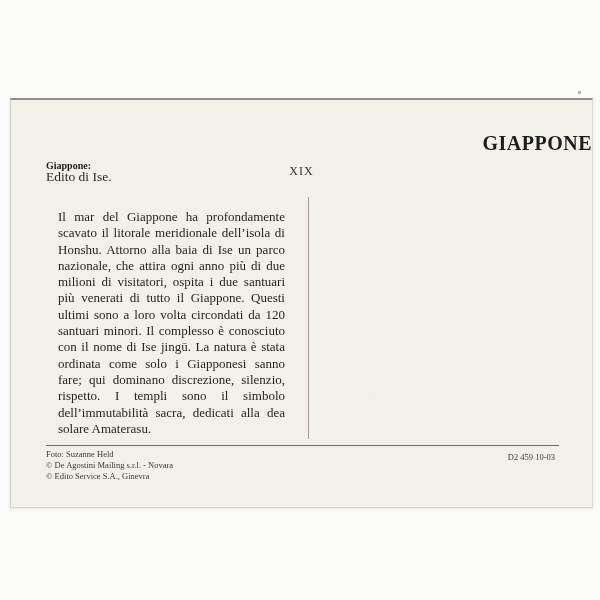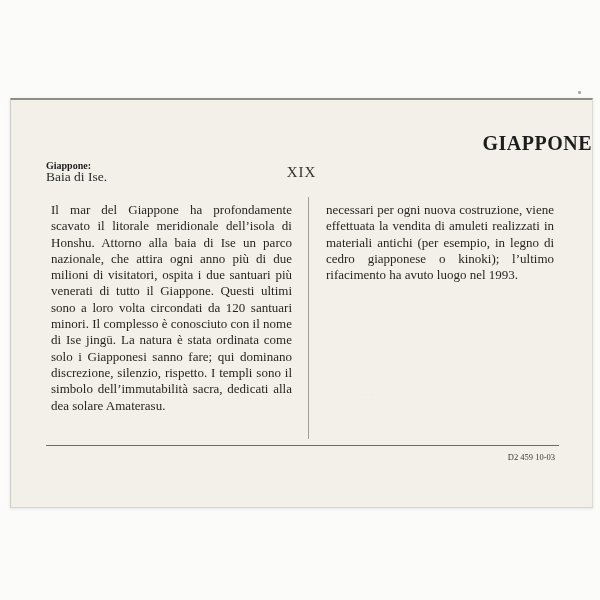--- a/index.html
+++ b/index.html
@@ -40,21 +40,21 @@
     font-weight: bold;
     letter-spacing: 0.5px;
     color: #1d1d1d;
   }
   .card-subtitle {
     position: absolute;
     left: 0;
     right: 0;
     top: 64px;
     text-align: center;
-    font-size: 15px;
+    font-size: 12px;
     letter-spacing: 1px;
     color: #33312e;
   }
   .region-label {
     position: absolute;
     left: 35px;
     top: 47px;
     font-size: 10px;
     font-weight: bold;
     color: #1d1d1d;
@@ -67,21 +67,21 @@
     font-size: 13.5px;
   }
   .col {
     position: absolute;
     top: 97px;
     font-size: 13px;
     line-height: 16.3px;
     text-align: justify;
     color: #272522;
   }
-  .col p { margin: 5px; }
+  .col p { margin: 12px; }
   .col-left  { left: 35px;  width: 251px; }
   .col-right { left: 310px; width: 238px; }
   .col-divider {
     position: absolute;
     left: 297px;
     top: 97px;
     width: 1px;
     height: 242px;
     background: #a39e94;
   }
@@ -139,34 +139,38 @@
 <div class="speck"></div>
 
 <div class="card" style="background: rgb(243, 240, 233);">
 
   <div class="card-title">GIAPPONE</div>
 
   <div class="card-subtitle">XIX</div>
 
   <div class="region-label">Giappone:</div>
 
-  <div class="location">Baia di Ise.</div>
+  <div class="location">Edito di Ise.</div>
 
   <div class="col col-left">
     <p>Il mar del Giappone ha profondamente scavato il litorale meridionale dell’isola di Honshu. Attorno alla baia di Ise un parco nazionale, che attira ogni anno più di due milioni di visitatori, ospita i due santuari più venerati di tutto il Giappone. Questi ultimi sono a loro volta circondati da 120 santuari minori. Il complesso è conosciuto con il nome di Ise jingū. La natura è stata ordinata come solo i Giapponesi sanno fare; qui dominano discrezione, silenzio, rispetto. I templi sono il simbolo dell’immutabilità sacra, dedicati alla dea solare Amaterasu.</p>
   </div>
 
   <div class="col-divider"></div>
 
   <div class="col col-right">
-    <p>necessari per ogni nuova costruzione, viene effettuata la vendita di amuleti realizzati in materiali antichi (per esempio, in legno di cedro giapponese o kinoki); l’ultimo rifacimento ha avuto luogo nel 1993.</p>
   </div>
 
   <div class="smudge">· ·</div>
 
   <div class="footer-rule"></div>
 
+  <div class="credits-left">
+    <div>Foto: Suzanne Held</div>
+    <div>© De Agostini Mailing s.r.l. - Novara</div>
+    <div>© Edito Service S.A., Ginevra</div>
+  </div>
 
   <div class="credits-right">
     <div>D2 459 10-03</div>
   </div>
 
 </div>
 
 </body></html>

